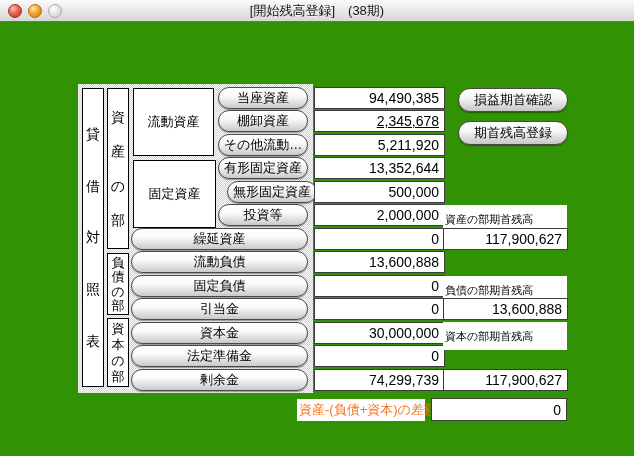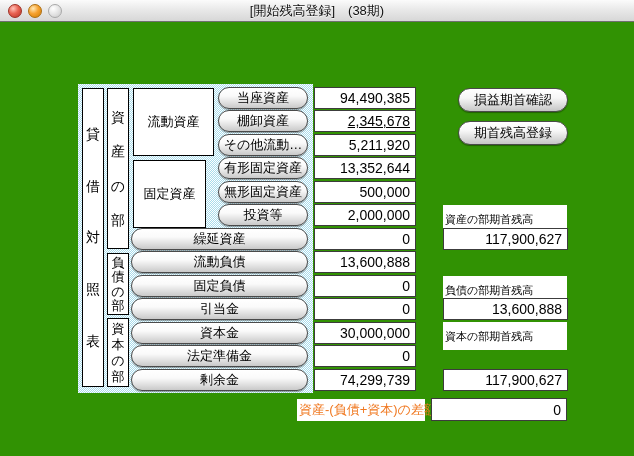--- a/index.html
+++ b/index.html
@@ -40,21 +40,21 @@
     background:linear-gradient(180deg,#ffffff 0%,#fafafa 40%,#e2e2e2 70%,#c9c9c9 100%);
     border:1px solid #4a4a4a;
     box-shadow:0 1px 1px rgba(0,0,0,.35), inset 0 1px 0 #ffffff;
     display:flex; align-items:center; justify-content:center;
     font-size:13px; color:#000; cursor:pointer;
   }
   .pill-small { left:140px; width:90px; }
   .pill-wide  { left:53px;  width:177px; }
 
   .field {
-    position:absolute; left:314px; width:102px; height:22px;
+    position:absolute; left:314px; width:131px; height:22px;
     background:#fff; border:1px solid #3c3c3c;
     display:flex; align-items:center; justify-content:flex-end;
     padding:0 5px; font-size:14px; color:#000;
   }
   .rfield { left:443px; width:125px; }
   .rlabel {
     position:absolute; left:443px; width:124px; height:28px;
     background:#fff; display:flex; align-items:center;
     padding:4px 2px; font-size:11px; color:#000;
   }
@@ -113,27 +113,27 @@
           <span>部</span>
         </div>
       <div class="wbox vbox" style="left:29px; top:234px; width:22px; height:69px; font-size:13px;">
           <span>資</span>
           <span>本</span>
           <span>の</span>
           <span>部</span>
         </div>
 
       <div class="wbox" style="left:55px; top:4px; width:81px; height:68px;">流動資産</div>
-      <div class="wbox" style="left:55px; top:76px; width:73px; height:68px;">固定資産</div>
+      <div class="wbox" style="left:55px; top:76px; width:83px; height:68px;">固定資産</div>
 
       <div class="pill pill-small" style="top:3px;">当座資産</div>
       <div class="pill pill-small" style="top:26px;">棚卸資産</div>
       <div class="pill pill-small" style="top:50px;">その他流動…</div>
       <div class="pill pill-small" style="top:73px;">有形固定資産</div>
-      <div class="pill pill-small" style="top:97px;">無形固定資産</div>
+      <div class="pill pill-small" style="top:97px;margin-left:9px;">無形固定資産</div>
       <div class="pill pill-small" style="top:120px;">投資等</div>
       <div class="pill pill-wide" style="top:144px;">繰延資産</div>
       <div class="pill pill-wide" style="top:167px;">流動負債</div>
       <div class="pill pill-wide" style="top:191px;">固定負債</div>
       <div class="pill pill-wide" style="top:214px;">引当金</div>
       <div class="pill pill-wide" style="top:238px;">資本金</div>
       <div class="pill pill-wide" style="top:261px;">法定準備金</div>
       <div class="pill pill-wide" style="top:285px;">剰余金</div>
     </div>
 

